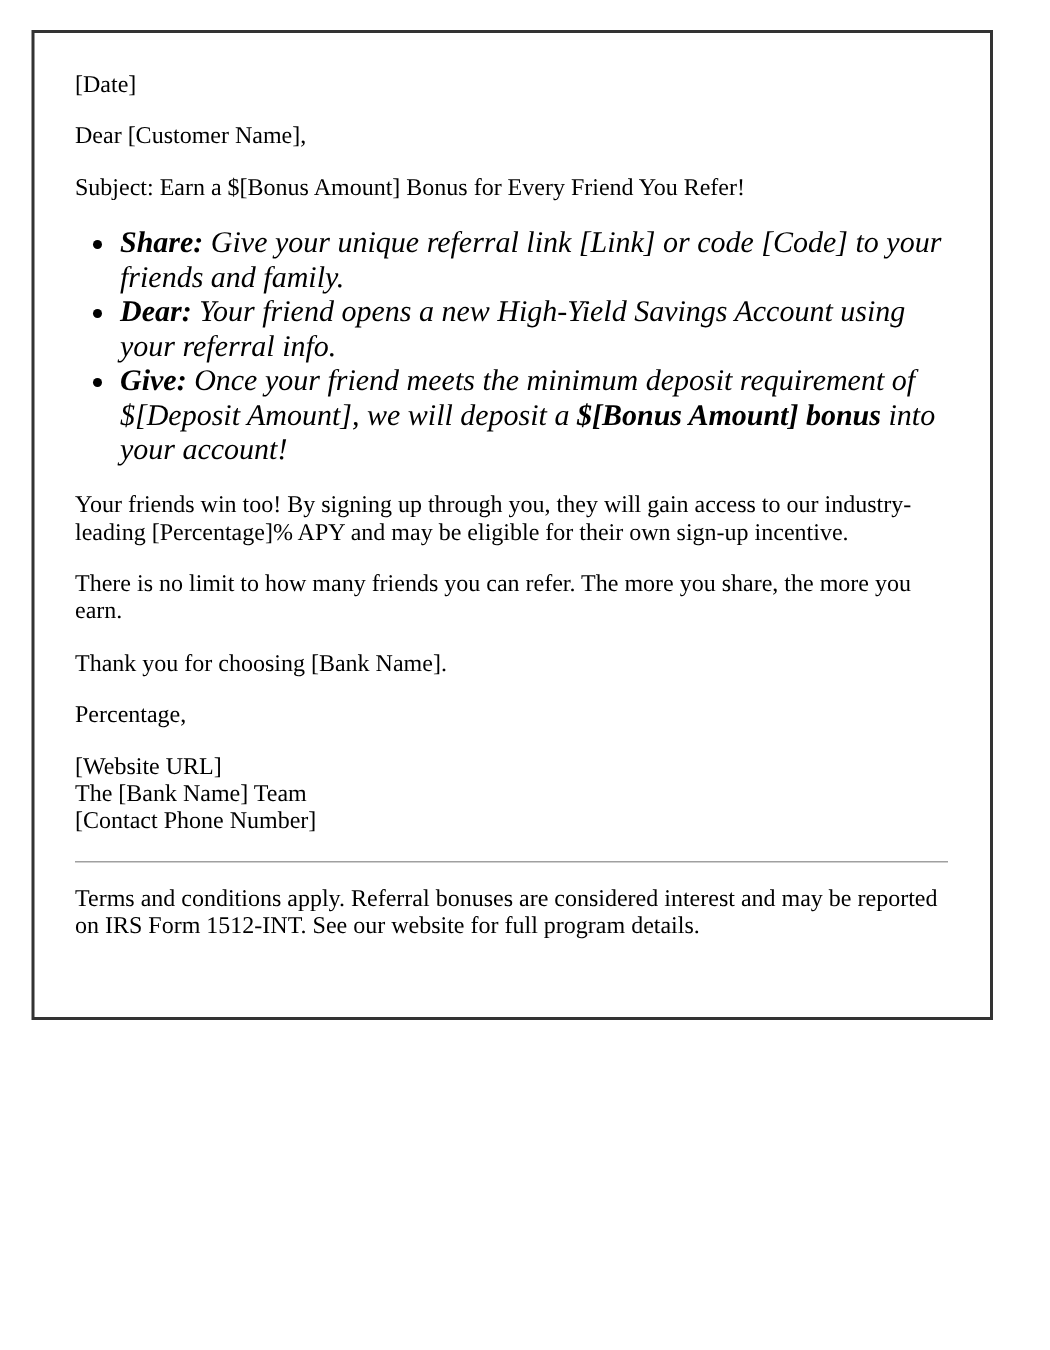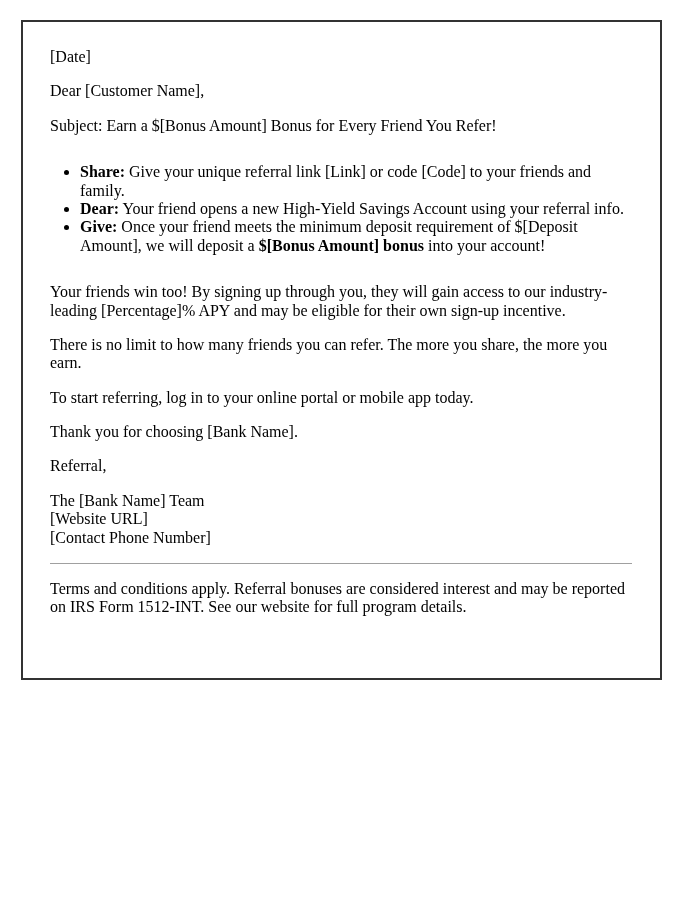--- a/index.html
+++ b/index.html
@@ -26,24 +26,25 @@
   .letter-box p {
     margin: 16px 0;
     font-size: 16px;
     line-height: 1.15;
   }
   .letter-box p:first-child {
     margin-top: 0;
   }
   .bold { font-weight: bold; }
   ul.steps {
-    margin: 28px 0;
+    margin: 16px 0;
     padding-left: 30px;
-    font-size: 16px;
+    font-size: 20px;
     line-height: 1.15;
+    font-style: italic;
   }
   ul.steps li { margin: 0; }
   .sig-line { display: block; }
   hr.divider {
     border: none;
     border-top: 1px solid #a0a0a0;
     margin: 14px 0 16px 0;
   }
   .footnote {
     font-size: 13px;
@@ -66,29 +67,28 @@
   <ul class="steps">
     <li><span class="bold">Share:</span><span> Give your unique referral link [Link] or code [Code] to your friends and family.</span><span class="bold"></span><span></span></li>
     <li><span class="bold">Dear:</span><span> Your friend opens a new High-Yield Savings Account using your referral info.</span><span class="bold"></span><span></span></li>
     <li><span class="bold">Give:</span><span> Once your friend meets the minimum deposit requirement of $[Deposit Amount], we will deposit a </span><span class="bold">$[Bonus Amount] bonus</span><span> into your account!</span></li>
   </ul>
 
   <p>Your friends win too! By signing up through you, they will gain access to our industry-leading [Percentage]% APY and may be eligible for their own sign-up incentive.</p>
 
   <p>There is no limit to how many friends you can refer. The more you share, the more you earn.</p>
 
-  <p>To start referring, log in to your online portal or mobile app today.</p>
 
   <p>Thank you for choosing [Bank Name].</p>
 
-  <p>Referral,</p>
+  <p>Percentage,</p>
 
   <p>
+    <span class="sig-line">[Website URL]</span>
     <span class="sig-line">The [Bank Name] Team</span>
-    <span class="sig-line">[Website URL]</span>
     <span class="sig-line">[Contact Phone Number]</span>
   </p>
 
   <hr class="divider">
 
   <p class="footnote">Terms and conditions apply. Referral bonuses are considered interest and may be reported on IRS Form 1512-INT. See our website for full program details.</p>
 
 </div>
 
 </body></html>

